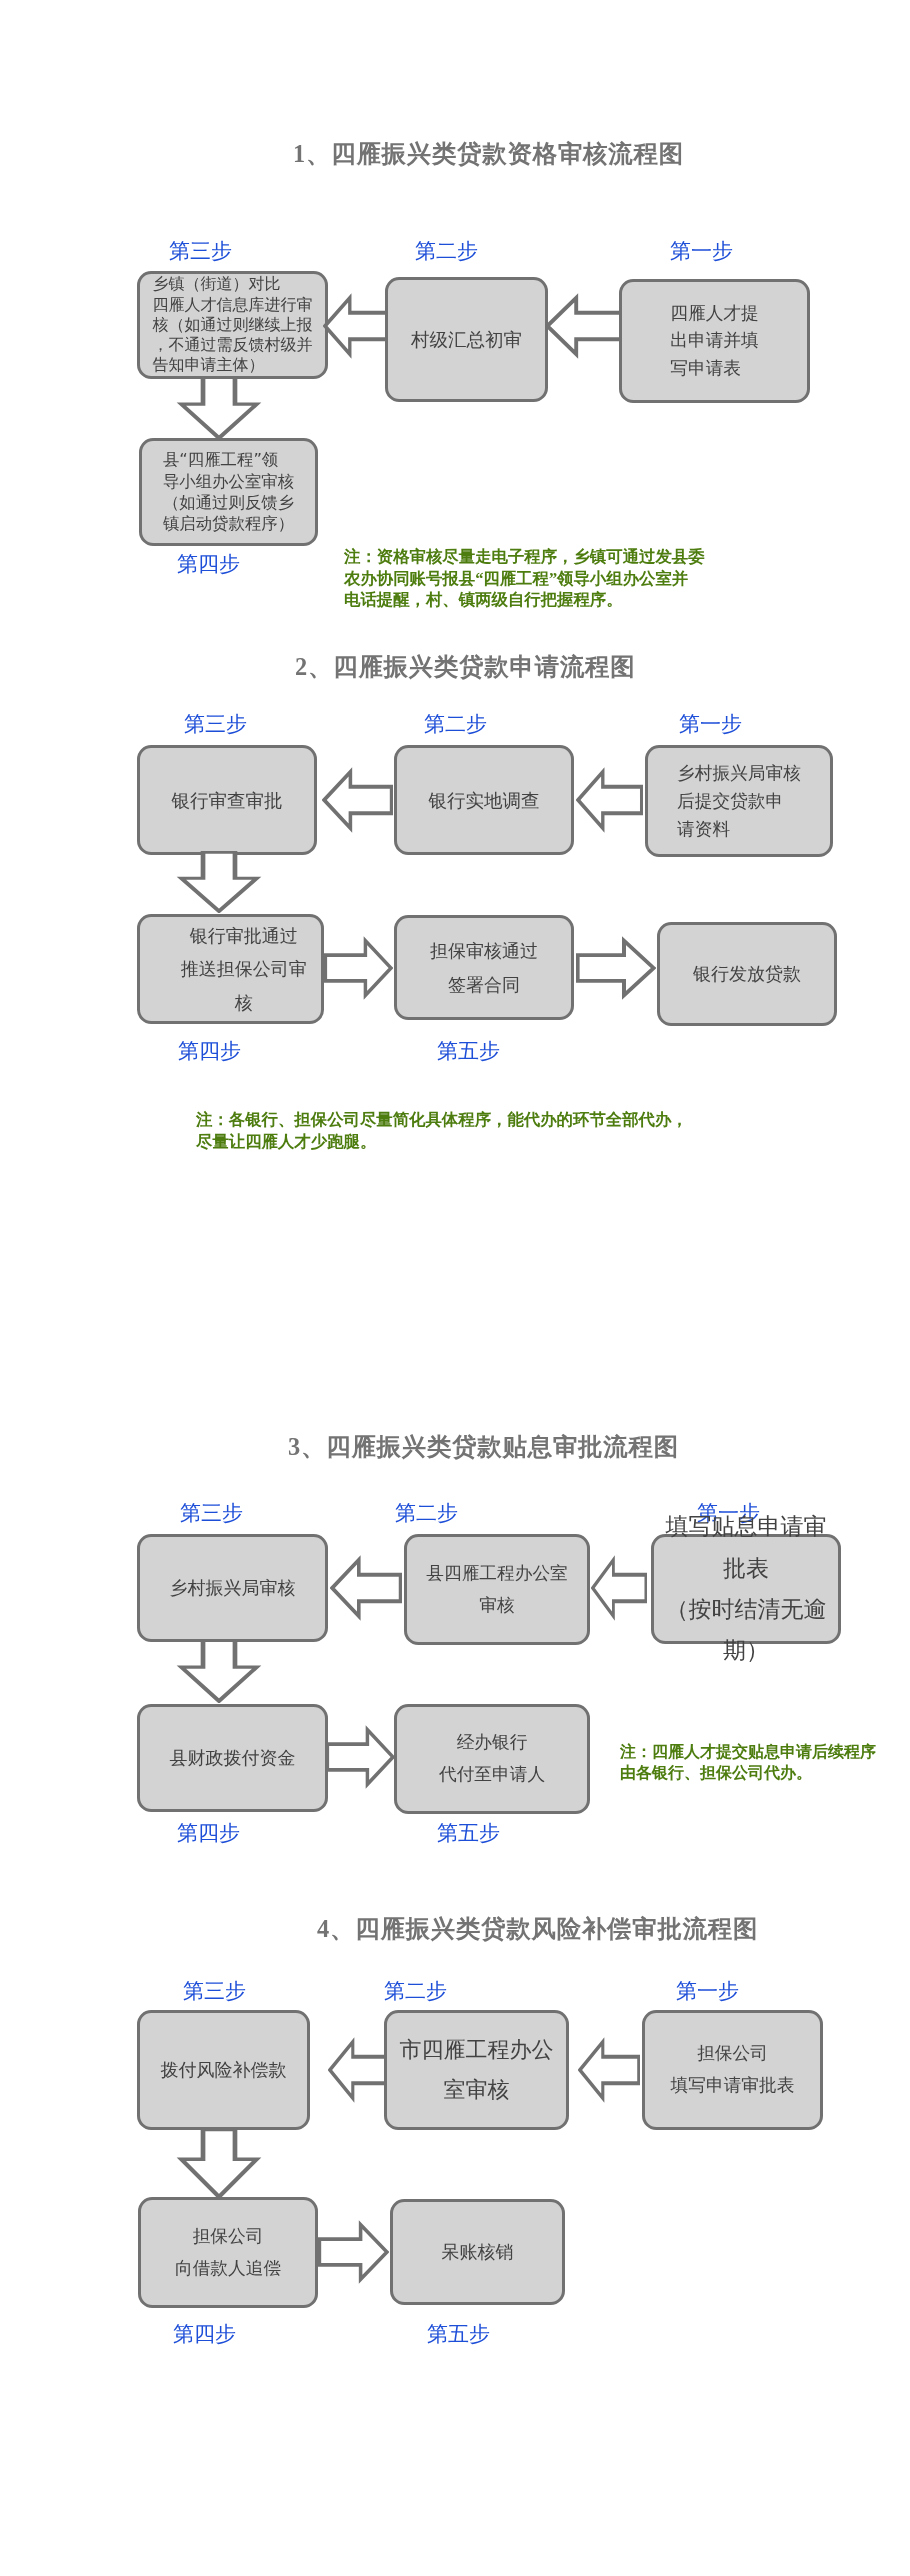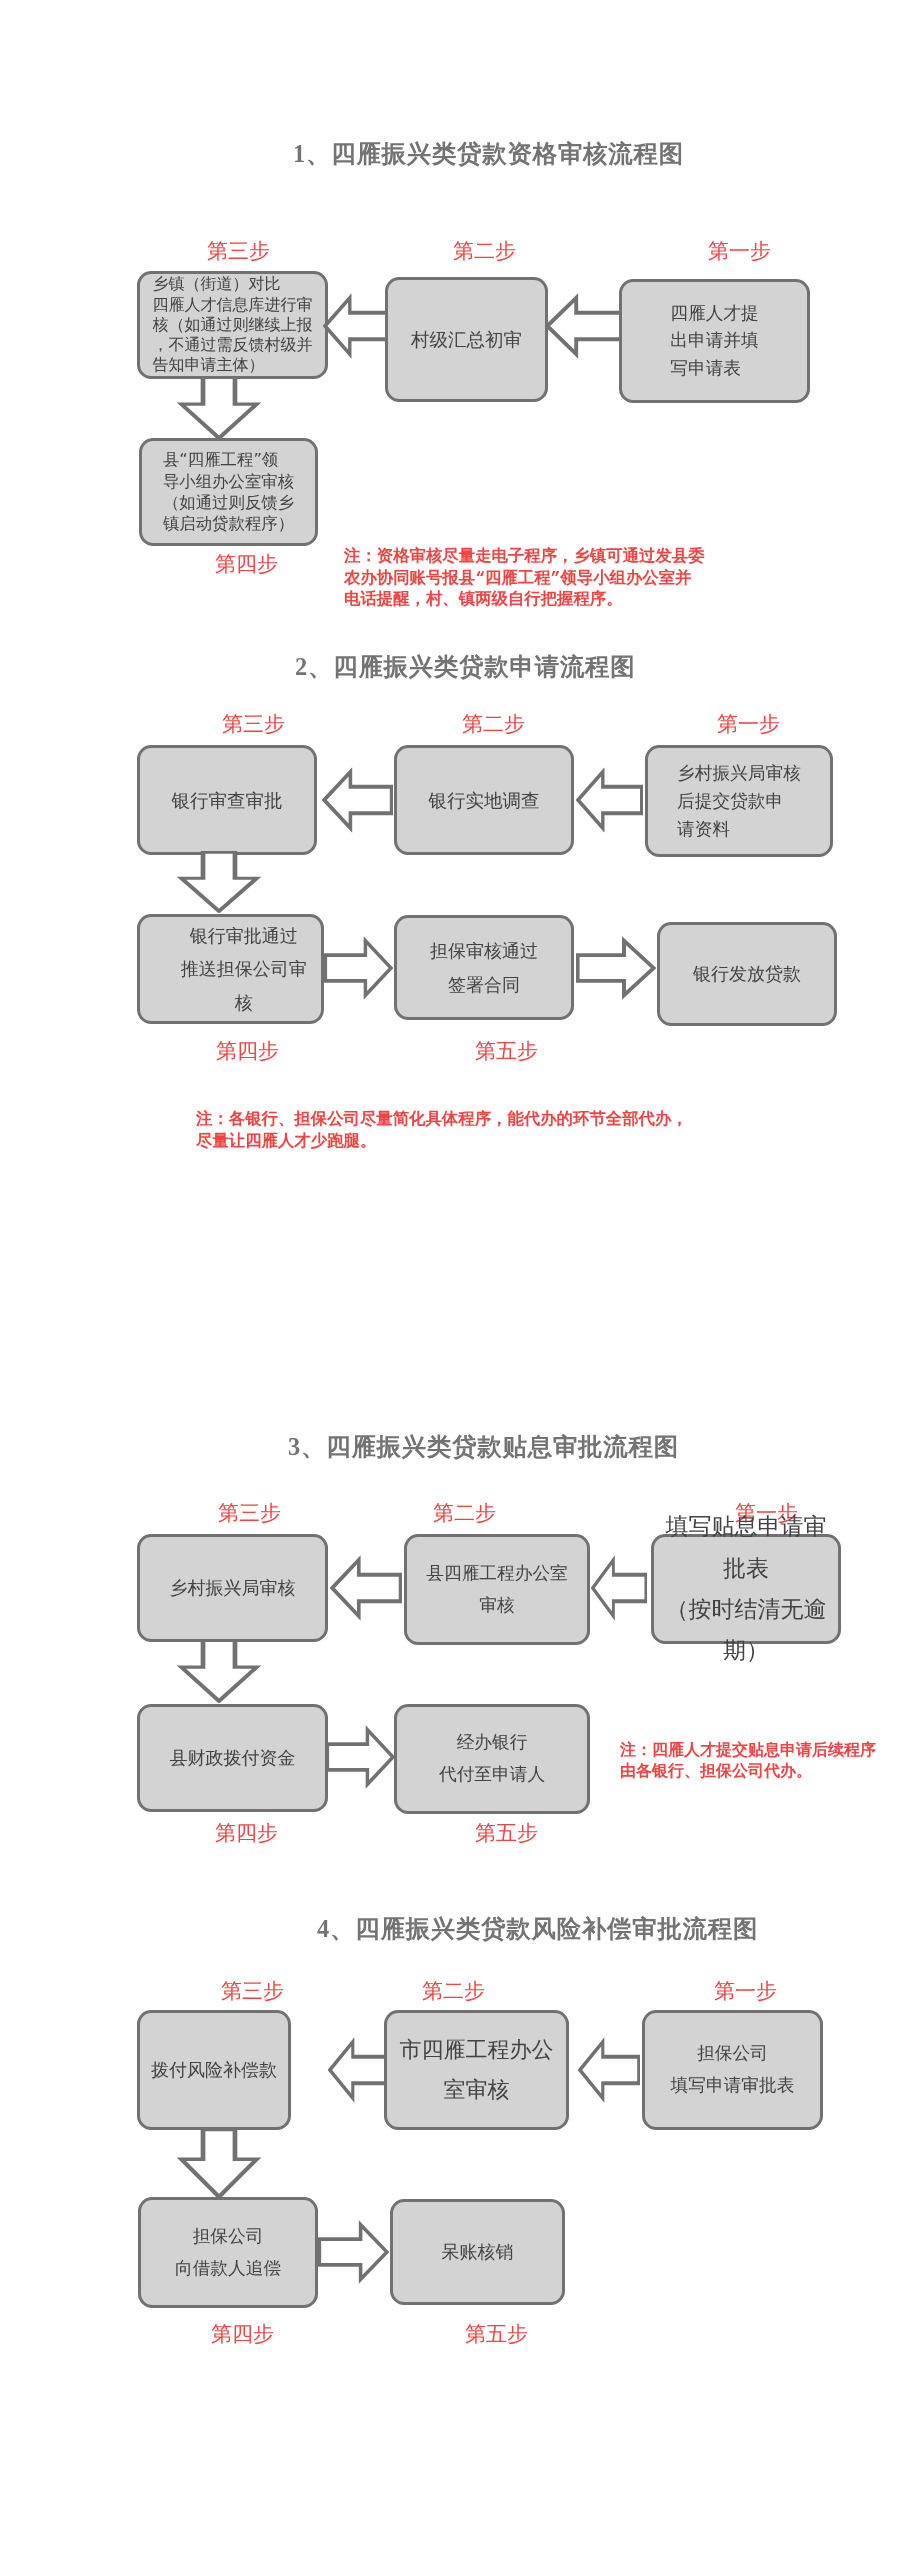--- a/index.html
+++ b/index.html
@@ -5,33 +5,33 @@
   html,body{margin:0;padding:0;background:#ffffff;}
   .canvas{
     position:relative;width:910px;height:2576px;background:#ffffff;
     font-family:"DejaVu Sans","Liberation Sans",sans-serif;overflow:hidden;
   }
   .fc-title{
     position:absolute;font-family:"Liberation Serif","DejaVu Serif",serif;
     font-weight:700;font-size:24.4px;color:#737373;white-space:nowrap;letter-spacing:0.8px;
   }
   .step-label{
-    position:absolute;width:101px;text-align:right;font-size:21px;color:#ef4444;
+    position:absolute;width:101px;text-align:left;font-size:21px;color:#1d4ed8;
   }
   .fbox{
     position:absolute;background:#d3d3d3;border:3.4px solid #717171;border-radius:14.3px;
     box-sizing:border-box;display:flex;align-items:center;justify-content:center;
     color:#424242;padding:3.4px 8.4px;
   }
   .fbox .txt{white-space:pre-line;}
   .ta-left{text-align:left;}
   .ta-center{text-align:center;}
   .note{
-    position:absolute;font-family:Liberation Mono, monospace;
-    font-weight:700;color:#ef4444;white-space:pre-line;line-height:1.32;
+    position:absolute;font-family:Liberation Serif, serif;
+    font-weight:700;color:#4d7c0f;white-space:pre-line;line-height:1.32;
   }
   .arrow{position:absolute;display:block;}
   .arrow polygon{fill:#ffffff;stroke:#717171;stroke-width:5;stroke-linejoin:miter;}
 </style>
 </head>
 <body>
 
 <div class="canvas">
 
   <div>
@@ -181,21 +181,21 @@
 由各银行、担保公司代办。</div>
   </div>
 
   <div>
     <div class="fc-title" style="left:317px;top:1913px;">4、四雁振兴类贷款风险补偿审批流程图</div>
 
     <div class="step-label" style="left:183px;top:1977px;">第三步</div>
     <div class="step-label" style="left:384px;top:1977px;">第二步</div>
     <div class="step-label" style="left:676px;top:1977px;">第一步</div>
 
-    <div class="fbox" style="left:137px;top:2010px;width:154px;height:120px;font-size:18px;">
+    <div class="fbox" style="left:137px;top:2010px;width:173px;height:120px;font-size:18px;">
       <div class="txt ta-center">拨付风险补偿款</div>
     </div>
     <svg class="arrow" style="left:328px;top:2031px;width:62px;height:78px;" viewBox="0 0 100 100" preserveAspectRatio="none">
         <polygon points="3,50 40,14 40,33 98,33 98,67 40,67 40,86"></polygon>
       </svg>
     <div class="fbox" style="left:384px;top:2010px;width:185px;height:120px;font-size:22px;line-height:1.8;">
       <div class="txt ta-center">市四雁工程办公
 室审核</div>
     </div>
     <svg class="arrow" style="left:578px;top:2031px;width:62px;height:78px;" viewBox="0 0 100 100" preserveAspectRatio="none">

